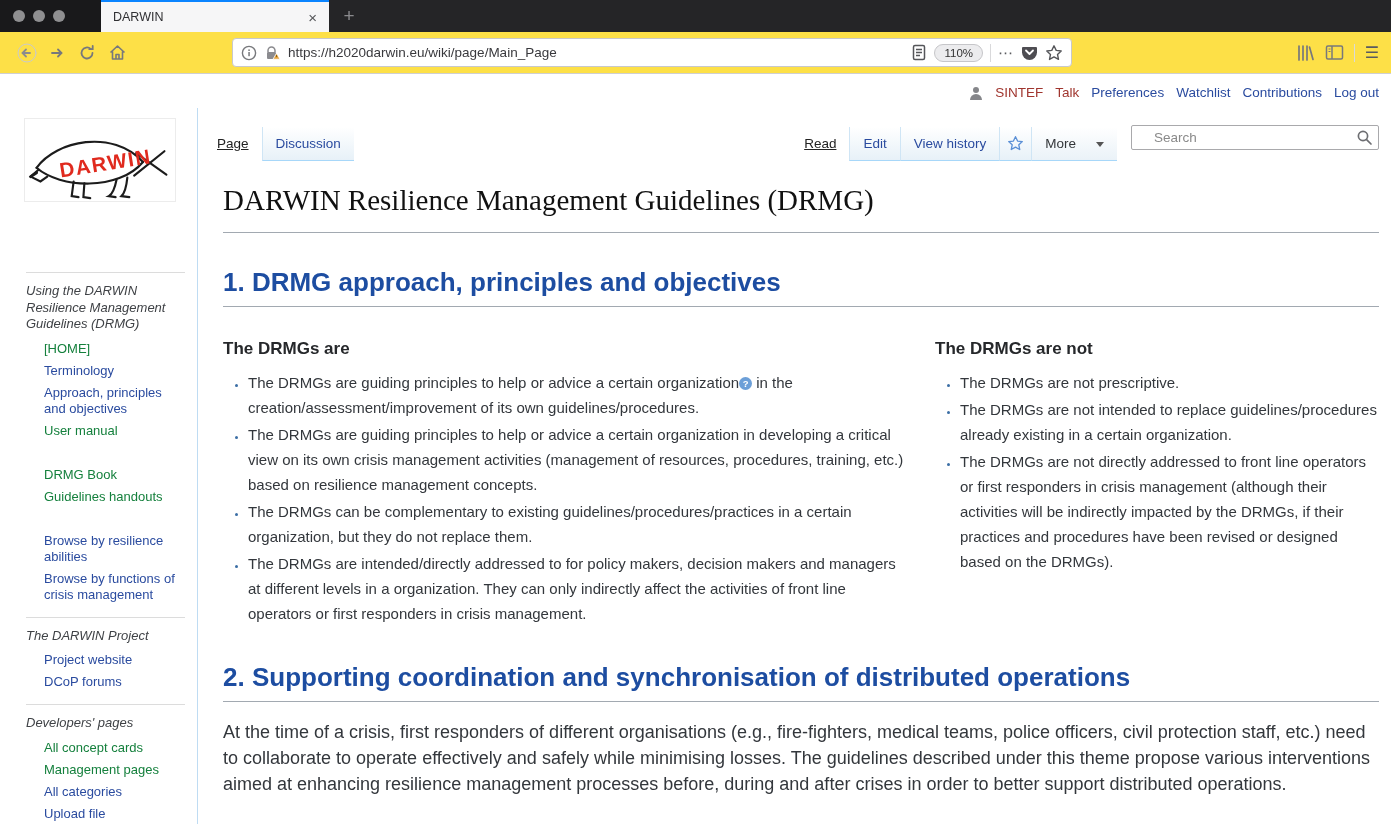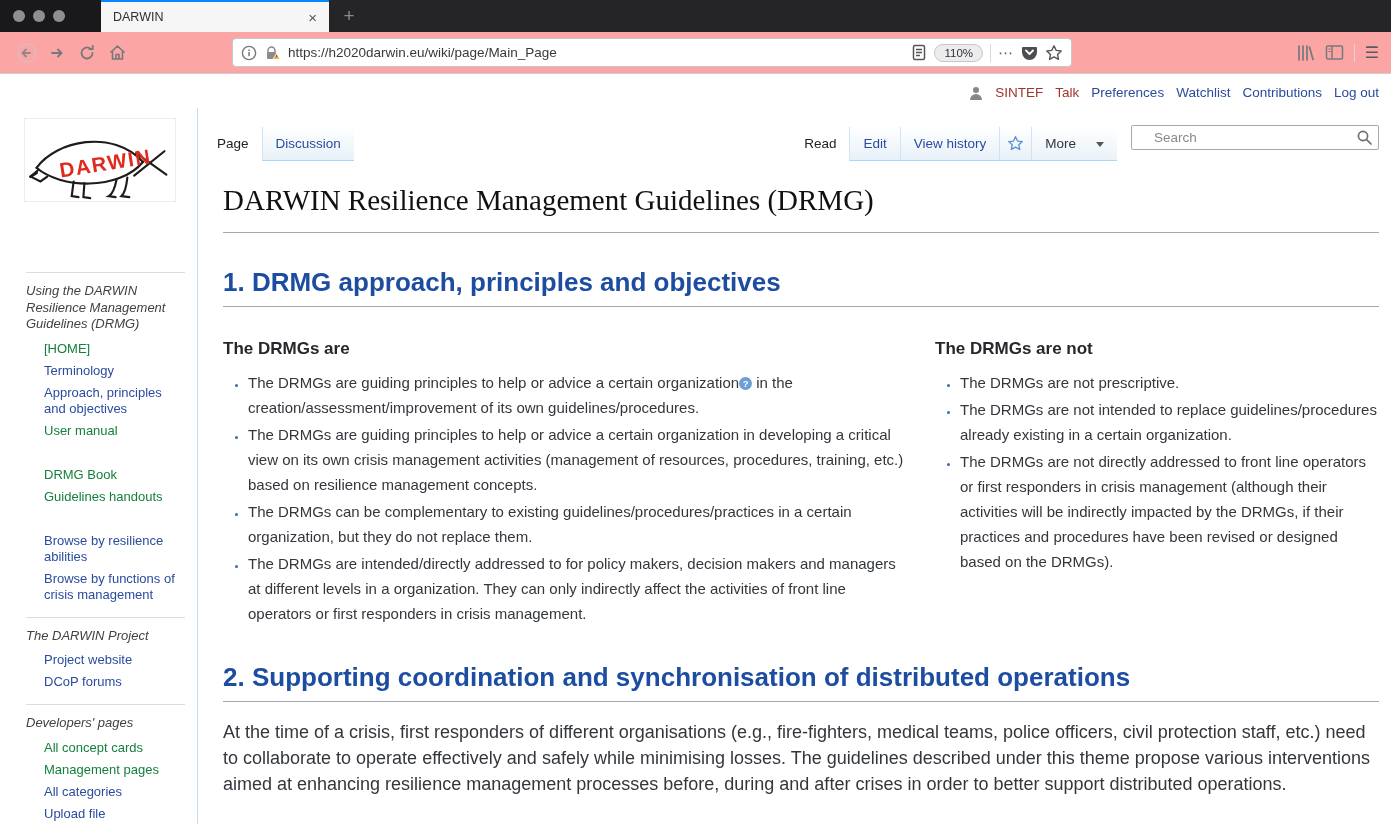--- a/index.html
+++ b/index.html
@@ -8,21 +8,21 @@
 
   
   .tabbar { height:32px; background:#252527; display:flex; align-items:stretch; }
   .traffic { width:101px; background:#19191b; display:flex; align-items:center; gap:8px; padding-left:13px; }
   .dot { width:12px; height:12px; border-radius:50%; background:#8f8f91; }
   .btab { width:228px; background:#f6f6f7; border-top:2px solid #0a84ff; display:flex; align-items:center; padding:0 10px 0 12px; color:#2f2f33; font-size:12.5px; }
   .btab .ttl { flex:1; }
   .btab .x { color:#55565a; font-size:15px; cursor:default; padding:0 2px; }
   .newtab { width:40px; color:#8a8a8d; font-size:19px; display:flex; align-items:center; justify-content:center; }
 
-  .toolbar { height:42px; background:#fca5a5; border-bottom:1px solid #cfcfd1; display:flex; align-items:center; padding:0 12px; }
+  .toolbar { height:42px; background:#fde047; border-bottom:1px solid #cfcfd1; display:flex; align-items:center; padding:0 12px; }
   .navbtn { width:30px; height:30px; display:flex; align-items:center; justify-content:center; }
   .urlbar { width:840px; height:29px; margin-left:100px; margin-right:auto; background:#fff; border:1px solid #c8c8cb; border-radius:4px; display:flex; align-items:center; padding:0 8px; gap:7px; }
   .urltext { flex:1; font-size:13.5px; color:#39393d; white-space:nowrap; overflow:hidden; }
   .zoompill { border:1px solid #c6c6c9; background:#ececee; border-radius:10px; font-size:11.5px; padding:2px 9px; color:#333; }
   .vsep { width:1px; height:18px; background:#d9d9db; }
   .dots3 { color:#5a5b5f; font-size:15px; letter-spacing:1px; }
   .chromeright { display:flex; align-items:center; gap:10px; margin-left:8px; }
   .ham { color:#5a5b5f; font-size:16px; }
 
   
@@ -41,21 +41,21 @@
   .sitems { padding-left:18px; }
   .sitems a { display:block; text-decoration:none; line-height:16px; margin:6px 0; color:#2a4b9f; }
   .sitems a.visited { color:#15803d; }
   .gap1 { height:16px; }
 
   .main { position:absolute; left:193px; top:34px; right:0; bottom:0; border-left:1px solid #bfdcf3; }
 
   .tabstrip { display:flex; align-items:flex-end; height:53px; padding-right:16px; }
   .vtab { height:34px; display:flex; align-items:center; padding:0 13px; font-size:13.5px;
           background:linear-gradient(#ffffff,#e7f1f8); border-bottom:1px solid #a7d7f9; border-left:1px solid #cfe5f5; color:#2a4b9f; text-decoration:none; }
-  .vtab.active { background:#fff; border-bottom:1px solid #fff; color:#222; }
+  .vtab.active { background:#fff; border-bottom:1px solid #fff; color:#222;text-decoration:underline; }
   .vtab.first { border-left:none; }
   .leftvtabs { display:flex; margin-left:6px; }
   .rightvtabs { display:flex; margin-left:auto; }
   .startab { width:32px; justify-content:center; padding:0; }
   .moretab { color:#33363a; gap:20px; background:linear-gradient(#ffffff,#eaf2f8); }
   .caret { width:0; height:0; border-left:4.5px solid transparent; border-right:4.5px solid transparent; border-top:5px solid #555; margin-top:2px; }
   .searchwrap { position:relative; margin-left:14px; align-self:center; margin-top:6px; }
   .searchwrap input { width:248px; height:25px; border:1px solid #a9a9ac; border-radius:2px; padding:0 28px 0 22px; font-size:13.5px; font-family:"Liberation Sans",sans-serif; color:#333; }
   .searchwrap input::placeholder { color:#8a8a8a; }
   .mag { position:absolute; right:6px; top:4px; }

